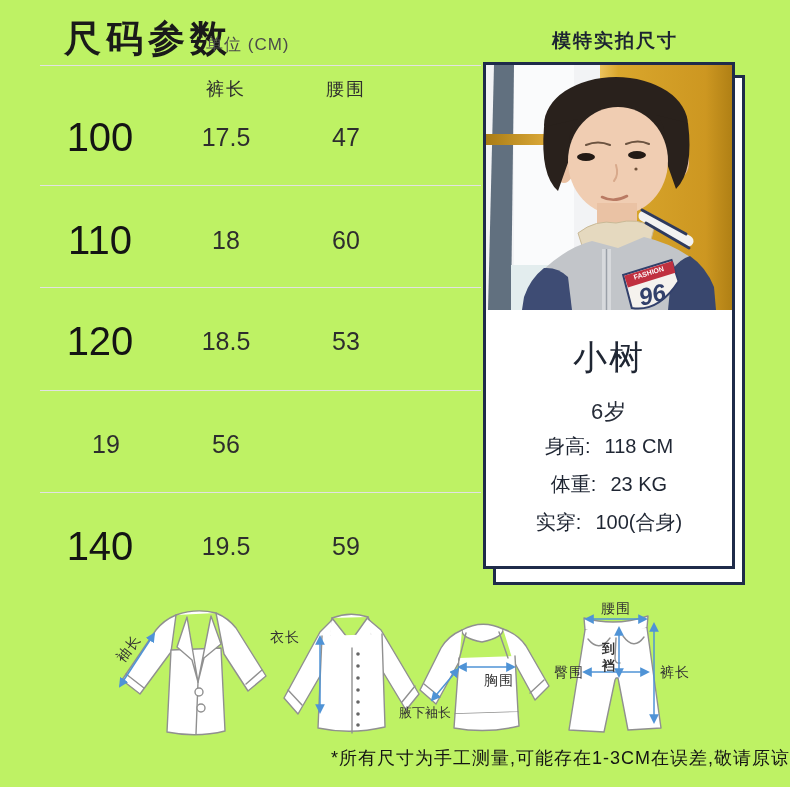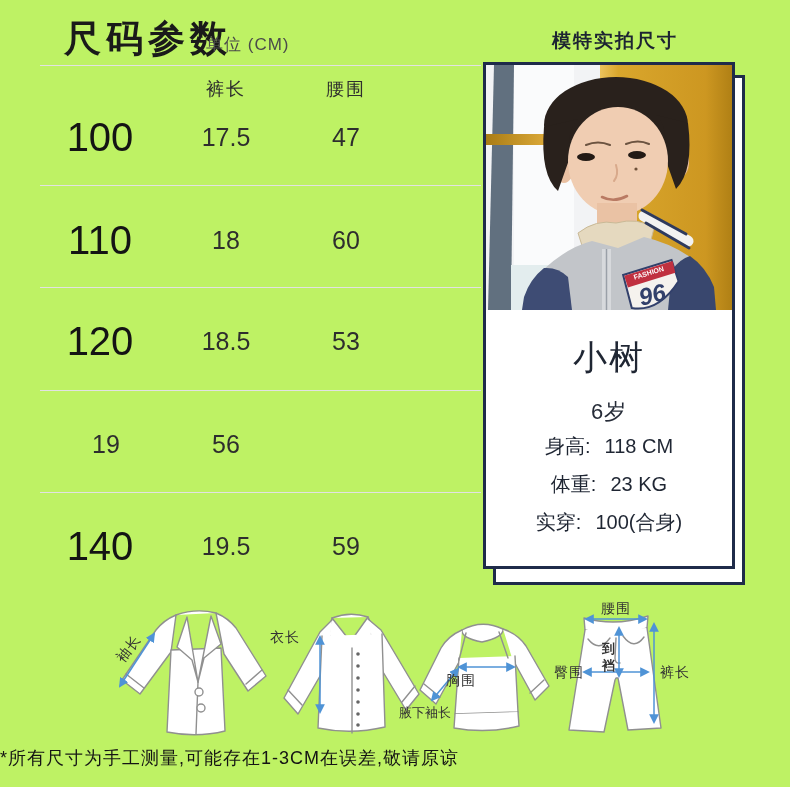--- a/index.html
+++ b/index.html
@@ -37,21 +37,21 @@
   .stat-row .lbl { font-weight:500; margin-right:14px; }
 
   
   .diagrams { left:0; top:592px; width:790px; height:155px; }
   .diagrams svg { position:absolute; left:0; top:0; }
   .dlabel { position:absolute; font-size:14px; color:#333; white-space:nowrap; letter-spacing:1px; }
   .dlabel.small { font-size:13px; letter-spacing:0; }
   .dlabel.rot { transform:rotate(-52deg); }
   .dlabel.vert { width:15px; white-space:normal; word-break:break-all; line-height:17px; text-align:center;font-weight:bold; }
 
-  .footnote { left:0; top:746px; width:790px; text-align:left; font-size:18px; color:#141414; letter-spacing:1px; }
+  .footnote { left:0; top:746px; width:790px; text-align:right; font-size:18px; color:#141414; letter-spacing:1px; }
 </style>
 </head>
 <body>
 
 <div class="page">
 
   <div class="abs title">尺码参数</div>
   <div class="abs unit">单位 (CM)</div>
   <div class="abs model-title">模特实拍尺寸</div>
 
@@ -235,21 +235,21 @@
         <line x1="459" y1="75" x2="514" y2="75" marker-start="url(#ah)" marker-end="url(#ah)"></line>
         <line x1="458" y1="77" x2="432" y2="108" marker-start="url(#ah)" marker-end="url(#ah)"></line>
         <line x1="586" y1="27" x2="646" y2="27" marker-start="url(#ah)" marker-end="url(#ah)"></line>
         <line x1="619" y1="36" x2="619" y2="84" marker-start="url(#ah)" marker-end="url(#ah)"></line>
         <line x1="584" y1="80" x2="648" y2="80" marker-start="url(#ah)" marker-end="url(#ah)"></line>
         <line x1="654" y1="32" x2="654" y2="130" marker-start="url(#ah)" marker-end="url(#ah)"></line>
       </g>
     </svg>
     <span class="dlabel rot" style="left:114px; top:48px;">袖长</span>
     <span class="dlabel" style="left:270px; top:37px;">衣长</span>
-    <span class="dlabel" style="left:446px; top:80px;">胸围</span>
+    <span class="dlabel" style="left:484px; top:80px;">胸围</span>
     <span class="dlabel small" style="left:399px; top:112px;">腋下袖长</span>
     <span class="dlabel" style="left:601px; top:8px;">腰围</span>
     <span class="dlabel small vert" style="left:601px; top:48px;">到裆</span>
     <span class="dlabel" style="left:554px; top:72px;">臀围</span>
     <span class="dlabel" style="left:660px; top:72px;">裤长</span>
   </div>
 
   <div class="abs footnote">*所有尺寸为手工测量,可能存在1-3CM在误差,敬请原谅</div>
 
 </div>

